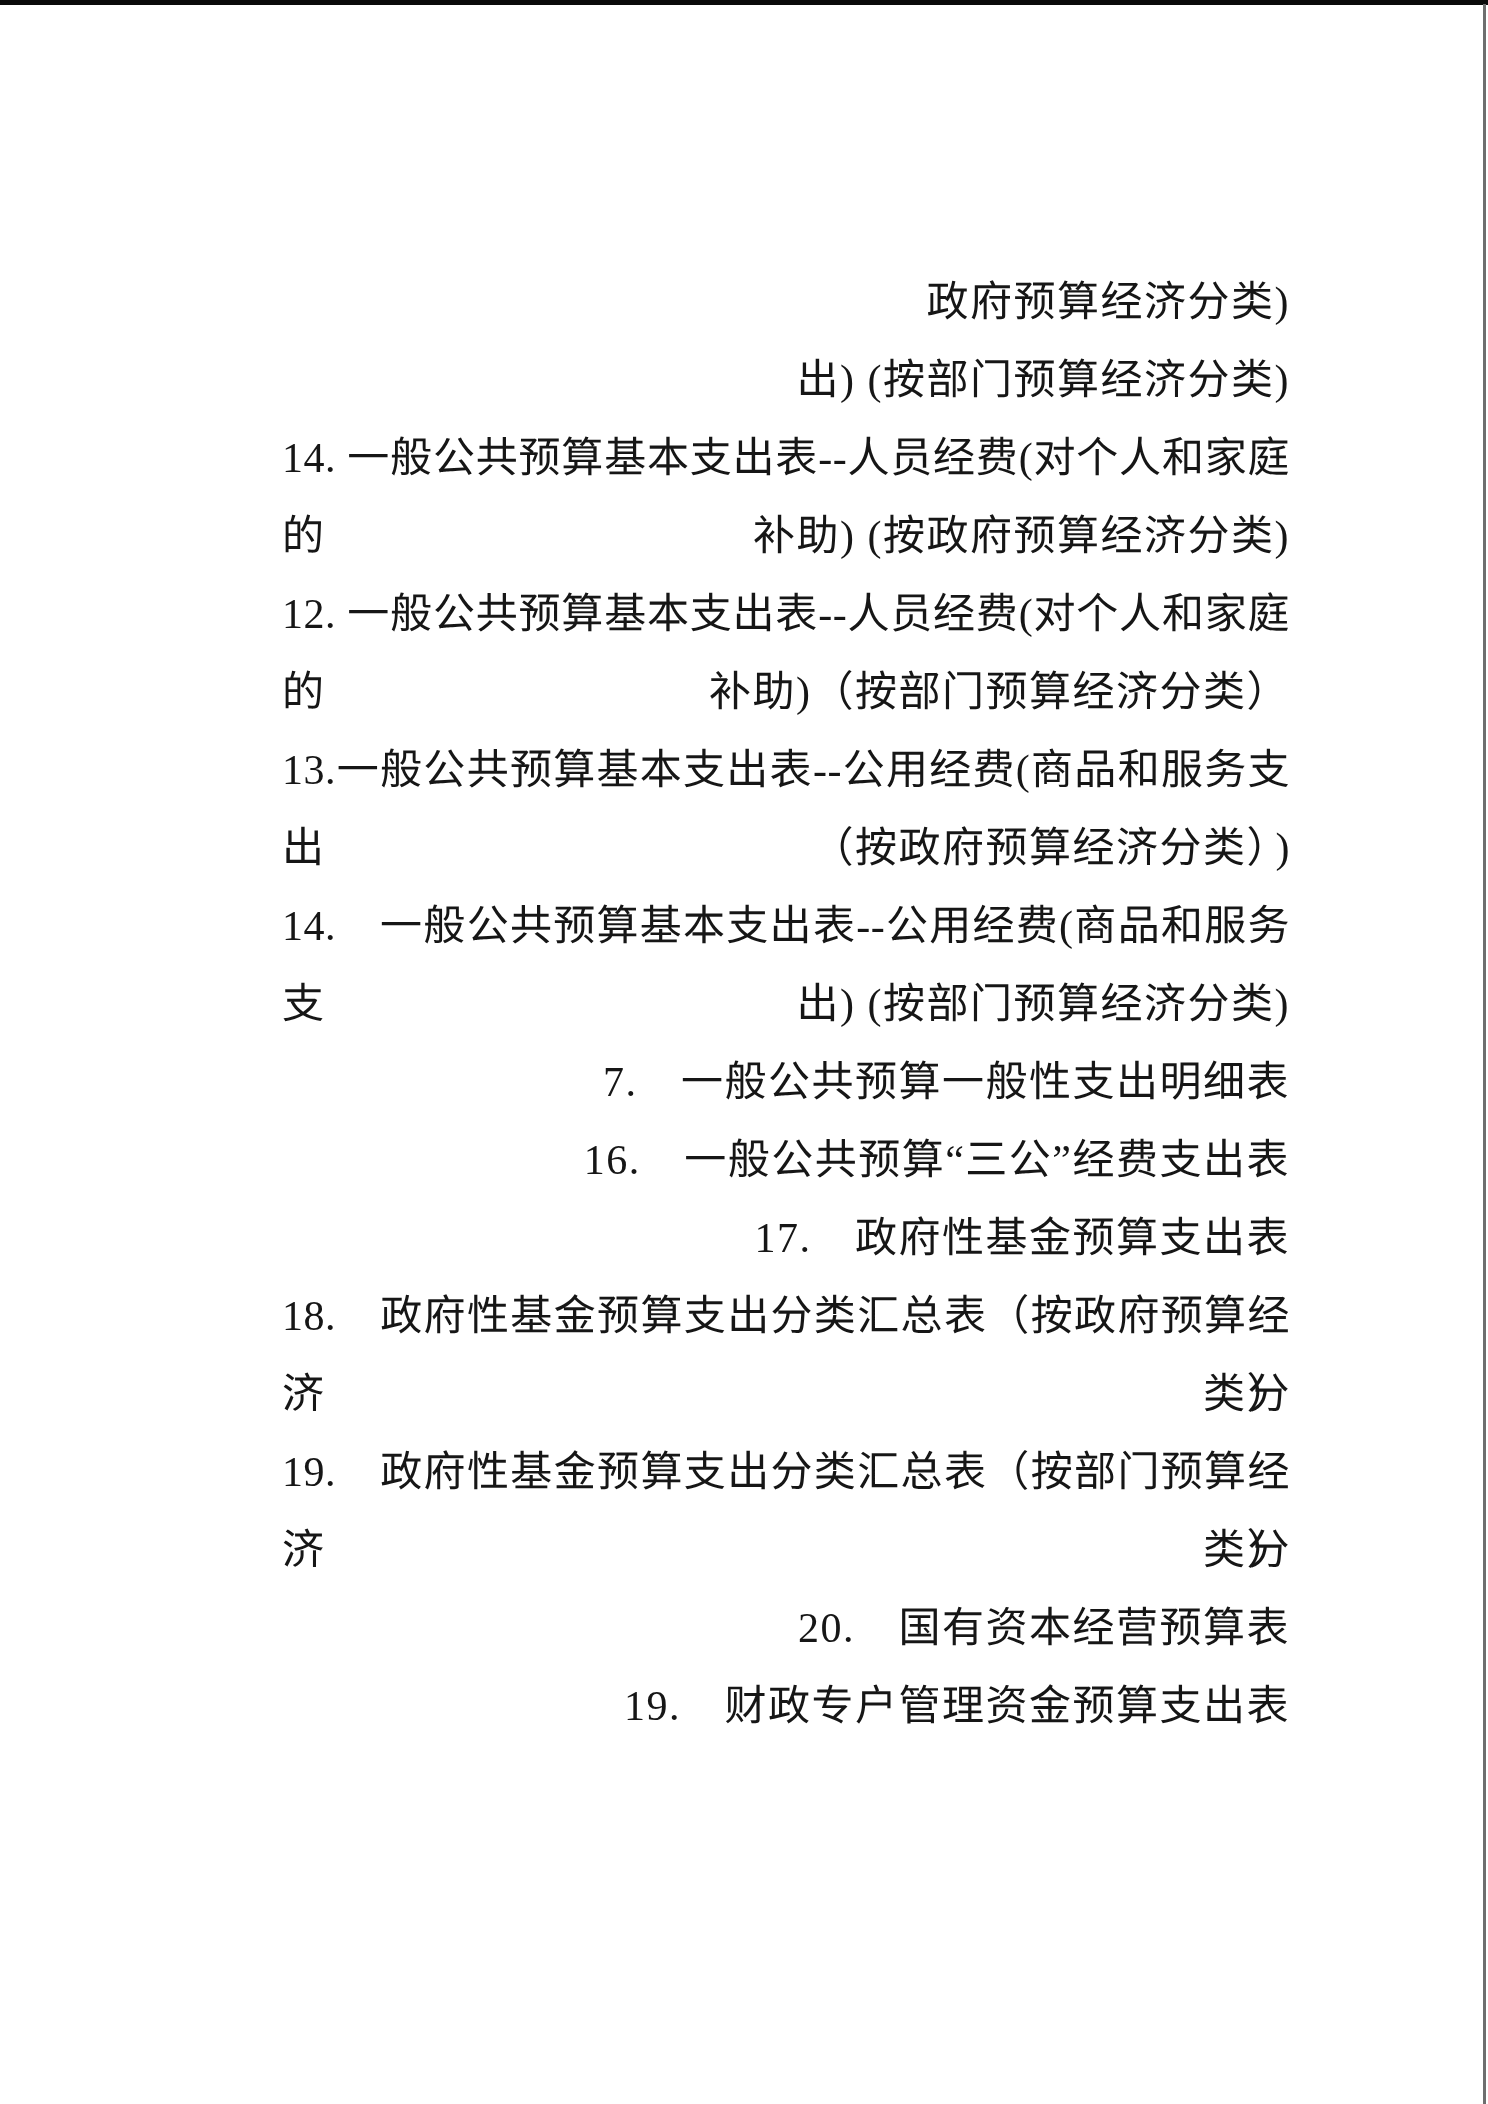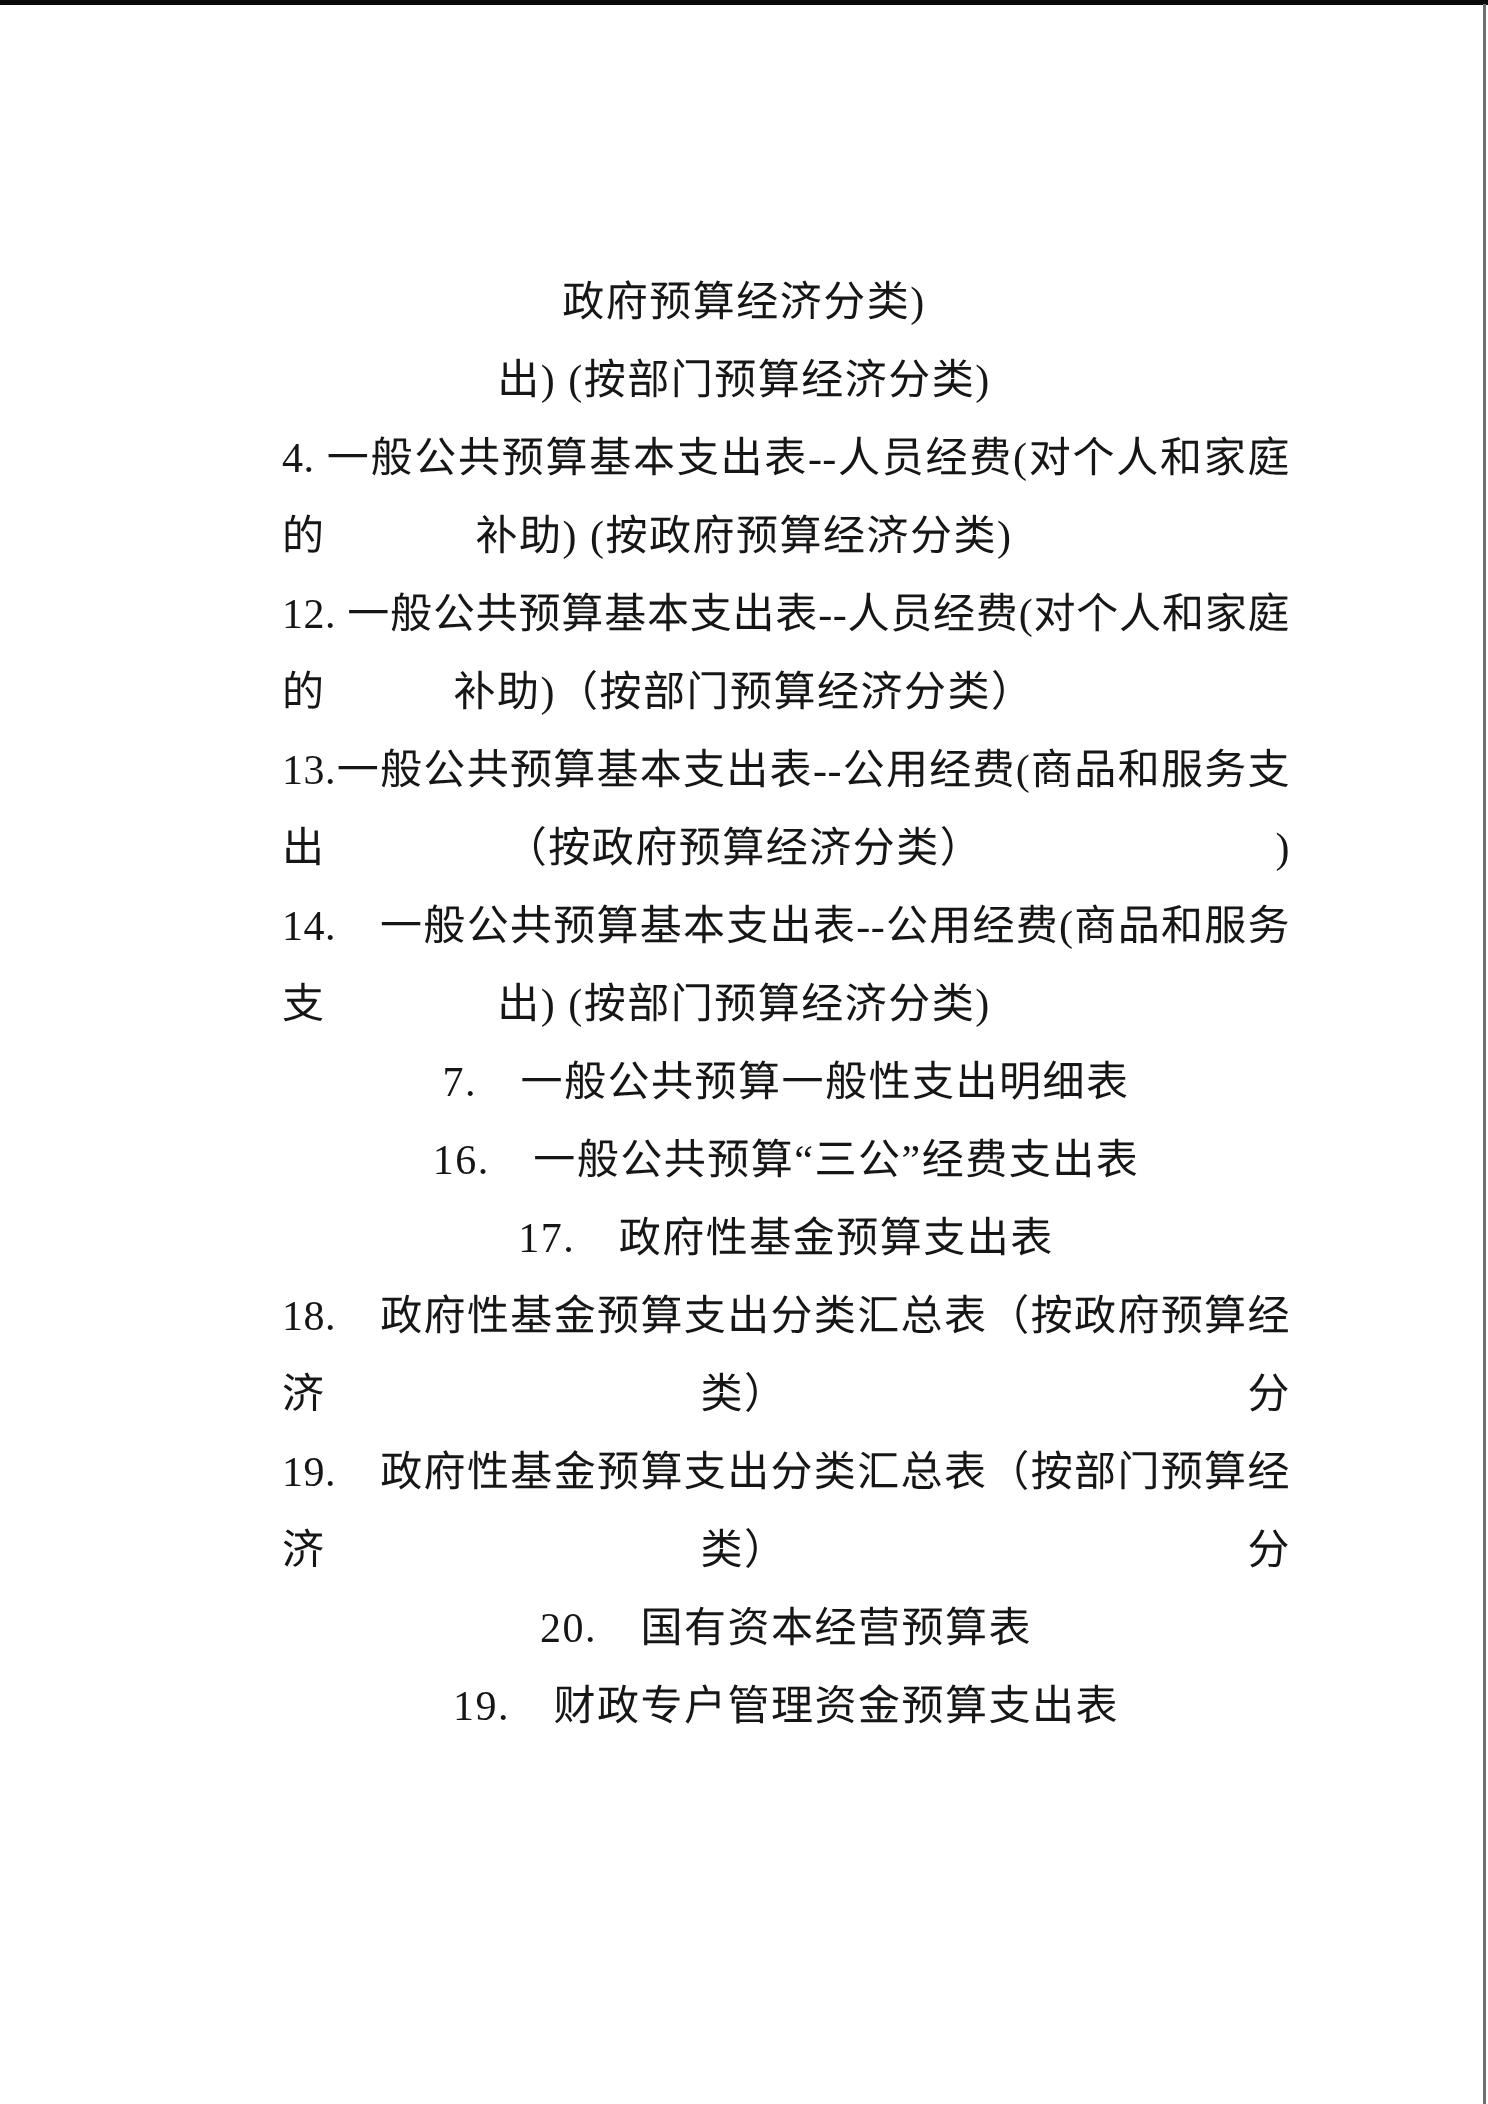--- a/index.html
+++ b/index.html
@@ -36,42 +36,42 @@
     left: 198px;
     top: 263px;
     width: 1092px;
     font-size: 42px;
     color: #161616;
     letter-spacing: 1.5px;
   }
   .line {
     height: 78px;
     line-height: 78px;
-    text-align: center;
+    text-align: right;
     overflow: visible;
   }
   .line.indent {
     padding-left: 84px;
   }
   .line.justify {
     text-align: justify;
     text-align-last: justify;
     letter-spacing: 0.5px;
   }
 </style>
 </head>
 <body>
 
 <div class="page">
   <div class="scan-edge-top"></div>
   <div class="scan-edge-right"></div>
   <div class="doc-body">
       <div class="line">政府预算经济分类)</div>
       <div class="line">出) (按部门预算经济分类)</div>
-      <div class="line indent justify">4. 一般公共预算基本支出表--人员经费(对个人和家庭的</div>
+      <div class="line indent justify">14. 一般公共预算基本支出表--人员经费(对个人和家庭的</div>
       <div class="line">补助) (按政府预算经济分类)</div>
       <div class="line indent justify">12. 一般公共预算基本支出表--人员经费(对个人和家庭的</div>
       <div class="line">补助)（按部门预算经济分类）</div>
       <div class="line indent justify">13.一般公共预算基本支出表--公用经费(商品和服务支出)</div>
       <div class="line">（按政府预算经济分类）</div>
       <div class="line indent justify">14.　一般公共预算基本支出表--公用经费(商品和服务支</div>
       <div class="line">出) (按部门预算经济分类)</div>
       <div class="line indent">7.　一般公共预算一般性支出明细表</div>
       <div class="line indent">16.　一般公共预算“三公”经费支出表</div>
       <div class="line indent">17.　政府性基金预算支出表</div>

